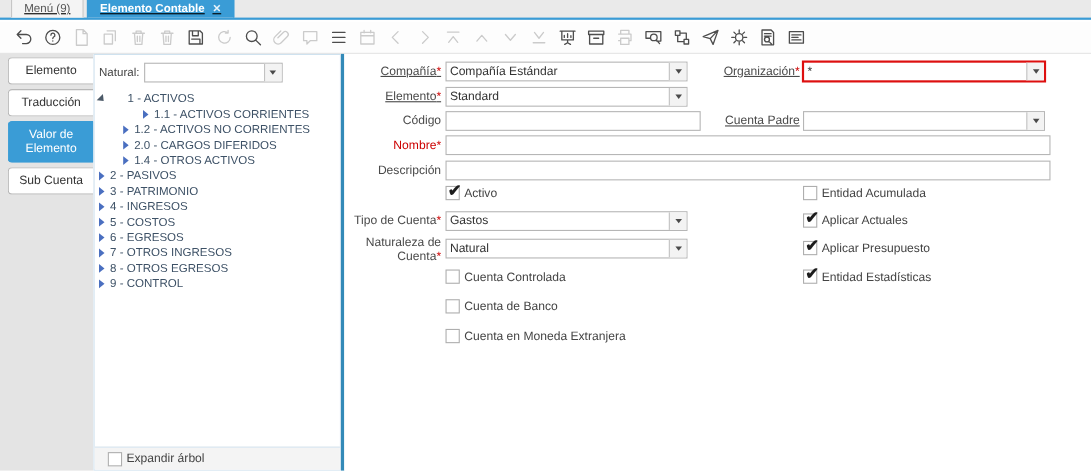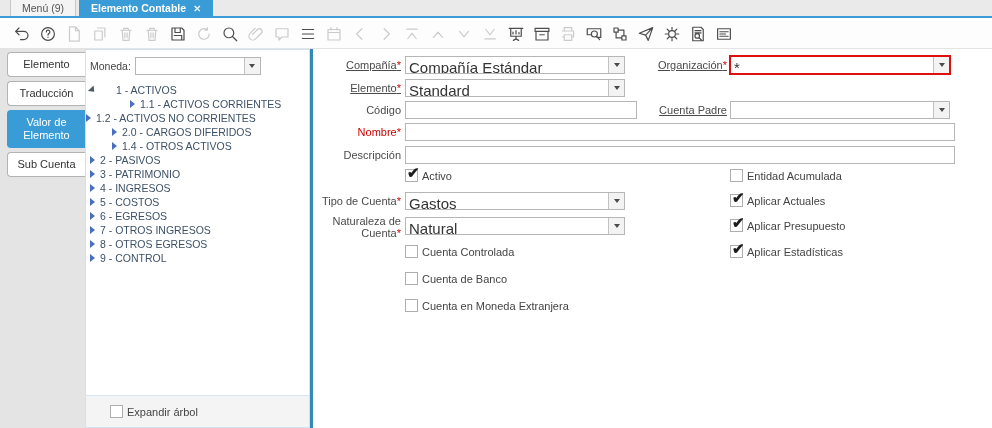--- a/index.html
+++ b/index.html
@@ -3,21 +3,21 @@
 <meta charset="utf-8">
 <style>
   * { margin:0; padding:0; box-sizing:border-box; }
   html,body { width:992px; height:428px; overflow:hidden;
     font-family:"Liberation Sans", sans-serif; background:#fff; }
   body { position:relative; }
 
   
   .tabbar { position:absolute; left:0; top:0; width:992px; height:18px;
     background:#eaeaea; border-bottom:2px solid #3a9cd6;
-    display:flex; align-items:flex-end; padding-left:10px; gap:3px; }
+    display:flex; align-items:flex-end; padding-left:10px; gap:3px;text-decoration:underline; }
   .wtab { font-size:10.5px; color:#555; background:#f4f4f4;
     border:1px solid #c6c6c6; border-bottom:none; padding:2px 11px 2px 11px;
     display:flex; align-items:center; gap:7px; white-space:nowrap; }
   .wtab.active { background:#3a9cd6; border-color:#3a9cd6; color:#fff; font-weight:bold; }
   .wtab .close-x { font-size:9.5px; font-weight:bold; color:#eaf4fb; cursor:pointer; }
 
   
   .toolbar { position:absolute; left:0; top:20px; width:992px; height:29px;
     background:#fdfdfd; border-bottom:1px solid #e3e3e3;
     display:flex; align-items:center; padding-left:13px; gap:8px; }
@@ -42,41 +42,41 @@
   .tree { position:absolute; left:0; top:33px; right:2px; bottom:34px;
     overflow:hidden; }
   .tnode { height:14px; display:flex; align-items:center; font-size:10.5px;
     color:#3d5166; cursor:pointer; white-space:nowrap; }
   .tarrow { width:0; height:0; margin-right:5px; flex:0 0 auto; }
   .tarrow.collapsed { border-left:5px solid #4a6fc0;
     border-top:4px solid transparent; border-bottom:4px solid transparent; }
   .tarrow.expanded { border-left:5px solid #4c5a68;
     border-top:4px solid transparent; border-bottom:4px solid transparent;
     transform:rotate(45deg); }
-  .tree-bottom { position:absolute; left:0; right:0; bottom:0; height:32px;
+  .tree-bottom { position:absolute; left:0; right:0; bottom:0; height:21px;
     background:#f4f4f4; border-top:1px solid #d7e6f1;
-    display:flex; align-items:center; padding-left:24px; }
+    display:flex; align-items:center; padding-left:12px; }
 
   .divider { position:absolute; left:310px; top:49px; width:3px; bottom:0;
     background:#338ab8; }
 
   
   .form-panel { position:absolute; left:313px; top:49px; right:0; bottom:0;
     background:#fff;padding-left:16px; }
   .flabel { position:absolute; font-size:11px; color:#4a4a4a;
     text-align:right; line-height:12px; }
   .flabel.link { text-decoration:underline; cursor:pointer; }
   .flabel.error { color:#cc0000; }
   .colA { left:0; width:88px; }
   .colB { left:292; width:122px; }
   .req { color:#cc0000; }
 
   .combo { position:absolute; height:18px; border:1px solid #b6b6b6;
     background:#fff; display:flex; cursor:pointer; }
-  .combo .val { flex:1; font-size:15px; color:#333; padding:2px 3px;
+  .combo .val { flex:1; font-size:11px; color:#333; padding:2px 3px;
     overflow:hidden; white-space:nowrap; }
   .combo .btn { width:16px; background:#f3f3f3; border-left:1px solid #c2c2c2;
     display:flex; align-items:center; justify-content:center; }
   .combo .btn::after { content:""; width:0; height:0;
     border-left:3.5px solid transparent; border-right:3.5px solid transparent;
     border-top:4px solid #4a4a4a; }
   .combo.focus-red { border:2px solid #dd0f0f; height:20px; }
 
   .tinput { position:absolute; height:18px; border:1px solid #b6b6b6;
     background:#fff; font-family:inherit; font-size:11px; color:#333;
@@ -247,36 +247,36 @@
 
 <div class="side-strip" id="sidestrip">
     <div class="stab">Elemento</div>
     <div class="stab">Traducción</div>
     <div class="stab active">Valor de Elemento</div>
     <div class="stab">Sub Cuenta</div>
   </div>
 
 <div class="tree-panel">
   <div class="search-row">
-    <span>Moneda:</span>
+    <span>Natural:</span>
     <div class="combo search-combo" style="position:relative;">
       <div class="val"></div>
       <div class="btn"></div>
     </div>
   </div>
   <div class="tree" id="tree">
       <div class="tnode" style="padding-left: 4px; gap: 16px;">
         <span class="tarrow expanded"></span>
         <span>1 - ACTIVOS</span>
       </div>
       <div class="tnode" style="padding-left: 44px;">
         <span class="tarrow collapsed"></span>
         <span>1.1 - ACTIVOS CORRIENTES</span>
       </div>
-      <div class="tnode" style="">
+      <div class="tnode" style="padding-left: 26px;">
         <span class="tarrow collapsed"></span>
         <span>1.2 - ACTIVOS NO CORRIENTES</span>
       </div>
       <div class="tnode" style="padding-left: 26px;">
         <span class="tarrow collapsed"></span>
         <span>2.0 - CARGOS DIFERIDOS</span>
       </div>
       <div class="tnode" style="padding-left: 26px;">
         <span class="tarrow collapsed"></span>
         <span>1.4 - OTROS ACTIVOS</span>
@@ -385,21 +385,21 @@
     <div class="box checked"></div>
     <span>Aplicar Presupuesto</span>
   </div>
 
   <div class="cbx" style="left:92px; top:196px;">
     <div class="box"></div>
     <span>Cuenta Controlada</span>
   </div>
   <div class="cbx" style="left:417px; top:196px;">
     <div class="box checked"></div>
-    <span>Aplicar Estadísticas</span>
+    <span>Entidad Estadísticas</span>
   </div>
 
   <div class="cbx" style="left:92px; top:223px;">
     <div class="box"></div>
     <span>Cuenta de Banco</span>
   </div>
 
   <div class="cbx" style="left:92px; top:250px;">
     <div class="box"></div>
     <span>Cuenta en Moneda Extranjera</span>

